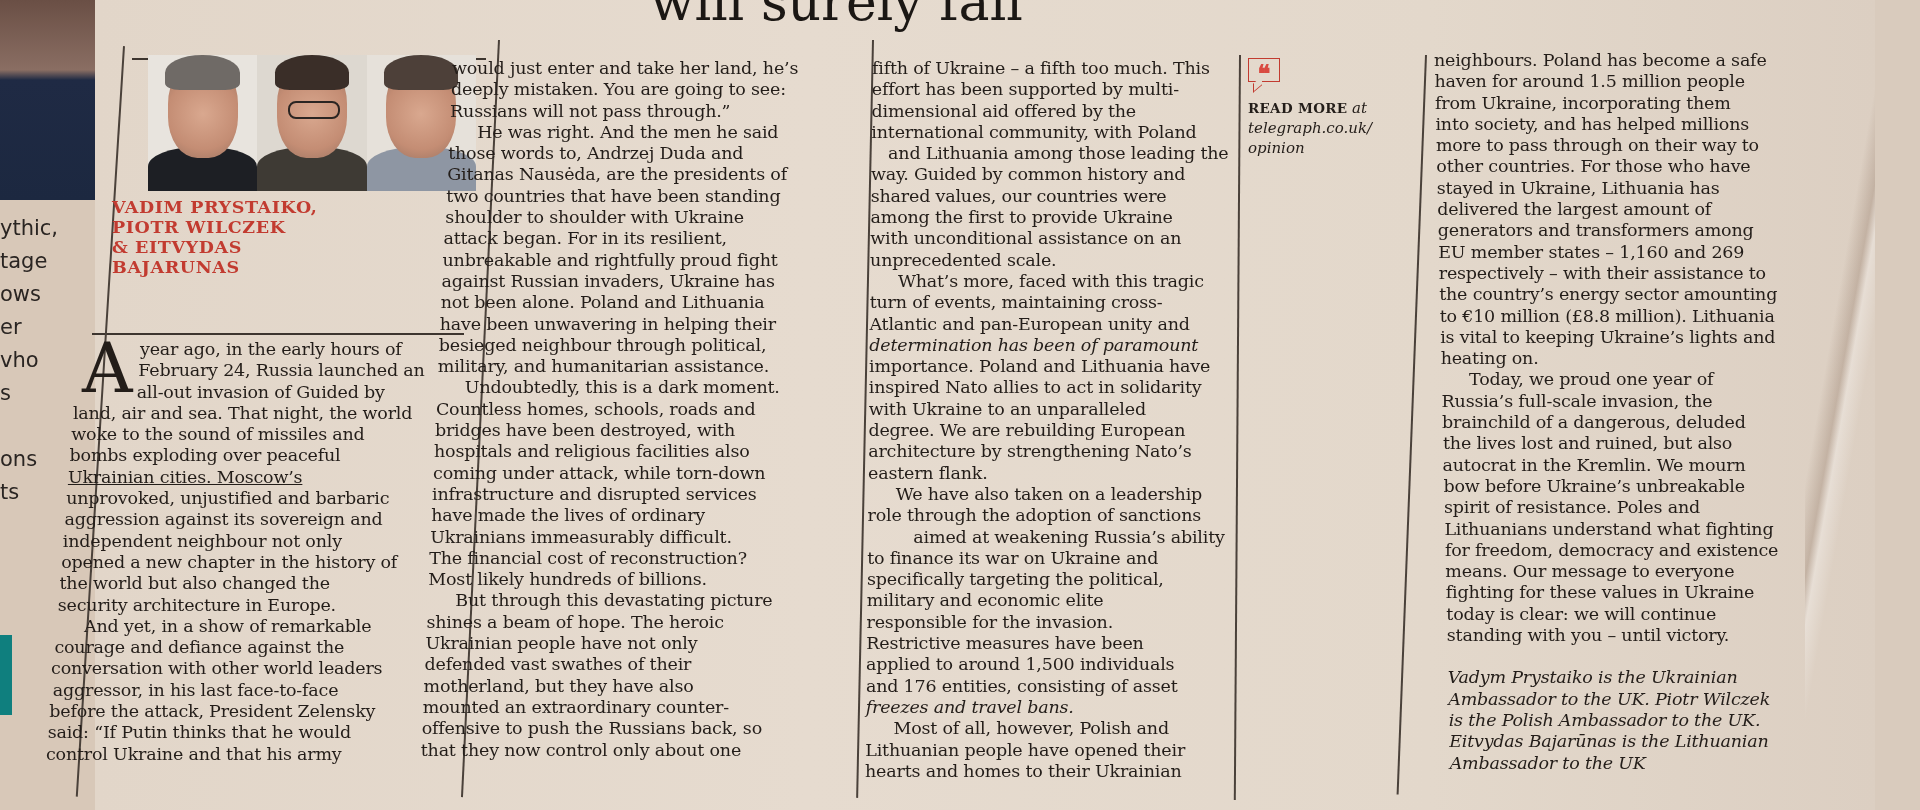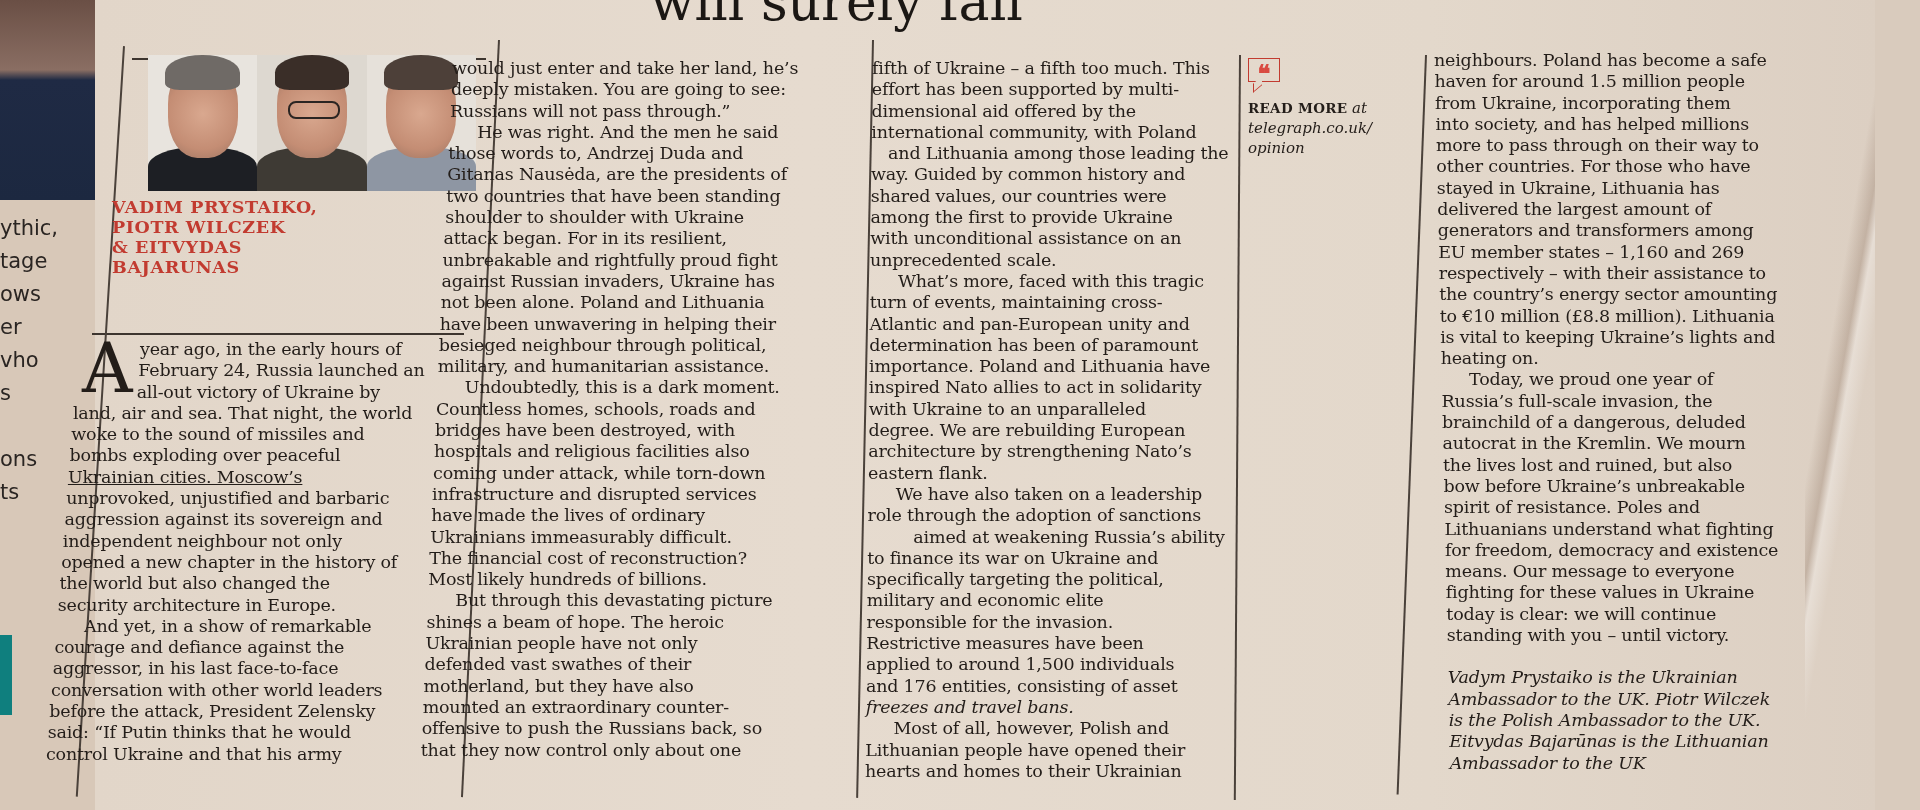--- a/index.html
+++ b/index.html
@@ -135,35 +135,35 @@
   <div>PIOTR WILCZEK</div>
   <div>&amp; EITVYDAS</div>
   <div>BAJARUNAS</div>
 </div>
 
 <div class="dropcap">A</div>
 
 <div class="col" id="col0" style="left:78px;top:339px;">
     <p style="padding-left: 62px; transform: translateX(0px);">year ago, in the early hours of</p>
     <p style="padding-left: 62px; transform: translateX(-1.68421px);">February 24, Russia launched an</p>
-    <p style="padding-left: 62px; transform: translateX(-3.36842px);">all-out victory of Ukraine by</p>
+    <p style="padding-left: 62px; transform: translateX(-3.36842px);">all-out invasion of Guided by</p>
     <p style="transform: translateX(-5.05263px);">land, air and sea. That night, the world</p>
     <p style="transform: translateX(-6.73684px);">woke to the sound of missiles and</p>
     <p style="transform: translateX(-8.42105px);">bombs exploding over peaceful</p>
     <p style="transform: translateX(-10.1053px); text-decoration: underline;">Ukrainian cities. Moscow’s</p>
     <p style="transform: translateX(-11.7895px);">unprovoked, unjustified and barbaric</p>
     <p style="transform: translateX(-13.4737px);">aggression against its sovereign and</p>
     <p style="transform: translateX(-15.1579px);">independent neighbour not only</p>
     <p style="transform: translateX(-16.8421px);">opened a new chapter in the history of</p>
     <p style="transform: translateX(-18.5263px);">the world but also changed the</p>
     <p style="transform: translateX(-20.2105px);">security architecture in Europe.</p>
     <p class="indent" style="transform: translateX(-21.8947px);">And yet, in a show of remarkable</p>
     <p style="transform: translateX(-23.5789px);">courage and defiance against the</p>
+    <p style="transform: translateX(-26.9474px);">conversation with other world leaders</p>
     <p style="transform: translateX(-25.2632px);">aggressor, in his last face-to-face</p>
-    <p style="transform: translateX(-26.9474px);">conversation with other world leaders</p>
     <p style="transform: translateX(-28.6316px);">before the attack, President Zelensky</p>
     <p style="transform: translateX(-30.3158px);">said: “If Putin thinks that he would</p>
     <p style="transform: translateX(-32px);">control Ukraine and that his army</p>
   </div>
 <div class="col" id="col1" style="left:452px;top:58px;">
     <p style="transform: translateX(0px);">would just enter and take her land, he’s</p>
     <p style="transform: translateX(-0.947368px);">deeply mistaken. You are going to see:</p>
     <p style="transform: translateX(-1.89474px);">Russians will not pass through.”</p>
     <p class="indent" style="transform: translateX(-2.84211px);">He was right. And the men he said</p>
     <p style="transform: translateX(-3.78947px);">those words to, Andrzej Duda and</p>
@@ -203,21 +203,21 @@
     <p style="transform: translateX(-0.631579px);">international community, with Poland</p>
     <p style="transform: translateX(-0.842105px); text-align: right;">and Lithuania among those leading the</p>
     <p style="transform: translateX(-1.05263px);">way. Guided by common history and</p>
     <p style="transform: translateX(-1.26316px);">shared values, our countries were</p>
     <p style="transform: translateX(-1.47368px);">among the first to provide Ukraine</p>
     <p style="transform: translateX(-1.68421px);">with unconditional assistance on an</p>
     <p style="transform: translateX(-1.89474px);">unprecedented scale.</p>
     <p class="indent" style="transform: translateX(-2.10526px);">What’s more, faced with this tragic</p>
     <p style="transform: translateX(-2.31579px);">turn of events, maintaining cross-</p>
     <p style="transform: translateX(-2.52632px);">Atlantic and pan-European unity and</p>
-    <p style="transform: translateX(-2.73684px);">determination has been of paramount</p>
+    <p style="transform: translateX(-2.73684px); font-style: italic;">determination has been of paramount</p>
     <p style="transform: translateX(-2.94737px);">importance. Poland and Lithuania have</p>
     <p style="transform: translateX(-3.15789px);">inspired Nato allies to act in solidarity</p>
     <p style="transform: translateX(-3.36842px);">with Ukraine to an unparalleled</p>
     <p style="transform: translateX(-3.57895px);">degree. We are rebuilding European</p>
     <p style="transform: translateX(-3.78947px);">architecture by strengthening Nato’s</p>
     <p style="transform: translateX(-4px);">eastern flank.</p>
     <p class="indent" style="transform: translateX(-4.21053px);">We have also taken on a leadership</p>
     <p style="transform: translateX(-4.42105px);">role through the adoption of sanctions</p>
     <p style="transform: translateX(-4.63158px); margin-left: 46px;">aimed at weakening Russia’s ability</p>
     <p style="transform: translateX(-4.84211px);">to finance its war on Ukraine and</p>
@@ -244,22 +244,22 @@
     <p style="transform: translateX(3.78947px);">generators and transformers among</p>
     <p style="transform: translateX(4.26316px);">EU member states – 1,160 and 269</p>
     <p style="transform: translateX(4.73684px);">respectively – with their assistance to</p>
     <p style="transform: translateX(5.21053px);">the country’s energy sector amounting</p>
     <p style="transform: translateX(5.68421px);">to €10 million (£8.8 million). Lithuania</p>
     <p style="transform: translateX(6.15789px);">is vital to keeping Ukraine’s lights and</p>
     <p style="transform: translateX(6.63158px);">heating on.</p>
     <p class="indent" style="transform: translateX(7.10526px);">Today, we proud one year of</p>
     <p style="transform: translateX(7.57895px);">Russia’s full-scale invasion, the</p>
     <p style="transform: translateX(8.05263px);">brainchild of a dangerous, deluded</p>
+    <p style="transform: translateX(9px);">the lives lost and ruined, but also</p>
     <p style="transform: translateX(8.52632px);">autocrat in the Kremlin. We mourn</p>
-    <p style="transform: translateX(9px);">the lives lost and ruined, but also</p>
     <p style="transform: translateX(9.47368px);">bow before Ukraine’s unbreakable</p>
     <p style="transform: translateX(9.94737px);">spirit of resistance. Poles and</p>
     <p style="transform: translateX(10.4211px);">Lithuanians understand what fighting</p>
     <p style="transform: translateX(10.8947px);">for freedom, democracy and existence</p>
     <p style="transform: translateX(11.3684px);">means. Our message to everyone</p>
     <p style="transform: translateX(11.8421px);">fighting for these values in Ukraine</p>
     <p style="transform: translateX(12.3158px);">today is clear: we will continue</p>
     <p style="transform: translateX(12.7895px);">standing with you – until victory.</p>
     <p style="height: 21px; transform: translateX(13.2632px);"></p>
     <p class="sig" style="transform: translateX(13.7368px);">Vadym Prystaiko is the Ukrainian</p>

